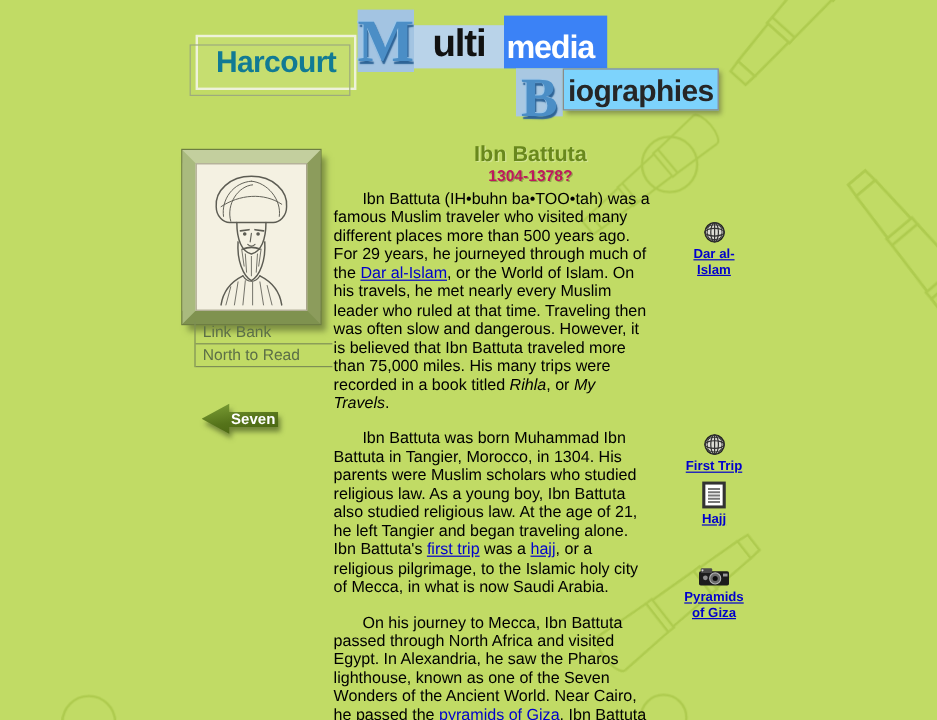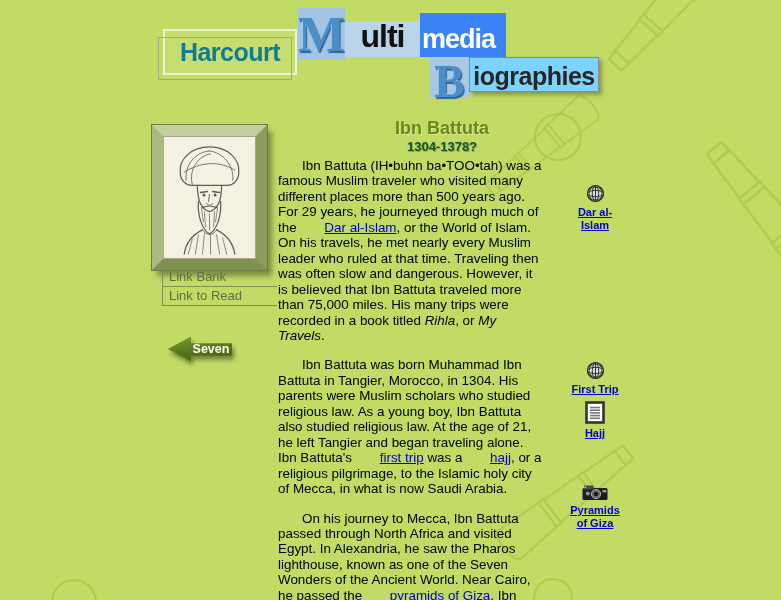--- a/index.html
+++ b/index.html
@@ -81,34 +81,34 @@
   }
   .back-label{color:#fff;font-size:12.5px;font-weight:bold;}
 
   
   .article-head{left:278px;top:117px;width:328px;text-align:center;}
   .article-title{
     color:#69881d;font-size:18px;font-weight:bold;line-height:23px;
     text-shadow:1px 1px 0 rgba(255,255,255,.3);
   }
   .article-subtitle{
-    color:#14532d;font-size:13px;font-weight:bold;line-height:14px;
+    color:#be185d;font-size:13px;font-weight:bold;line-height:14px;
     text-shadow:1px 1px 0 rgba(96,116,44,.5);
   }
   .paras{left:278px;top:158px;width:265px;}
   .paras p{
     margin:0 0 14px 0;text-indent:24px;
     color:#000;font-size:13.4px;line-height:15.45px;
   }
   .paras .it{font-style:italic;}
-  a.blue-link{color:#0000cc;text-decoration:underline;cursor:pointer;margin-left:24px;}
+  a.blue-link{color:#0000cc;text-decoration:underline;cursor:pointer;}
 
   
   .media-item{position:absolute;left:549px;width:60px;text-align:center;z-index:1;cursor:pointer;margin-left:16px;}
-  .mi-1{top:184px;} .mi-2{top:361px;} .mi-3{top:401px;} .mi-4{top:484px;}
+  .mi-1{top:184px;} .mi-2{top:361px;} .mi-3{top:401px;} .mi-4{top:472px;}
   .mi-icon{display:block;height:auto;line-height:0;}
   .mi-icon svg{display:inline-block;}
   .mi-label{margin-top:3px;font-size:11px;font-weight:bold;line-height:13px;color:#0000cc;}
   .mi-label div{text-decoration:underline;}
 </style>
 </head>
 <body>
 
 <svg class="deco" viewBox="0 0 781 600">
   <defs>
@@ -173,21 +173,21 @@
         <path d="M20,112 C22,98 32,91 38,88 M70,112 C68,98 58,91 52,88"></path>
         <path d="M38,88 C42,94 48,94 52,88" stroke-width="0.9"></path>
         <path d="M28,97 L24,112 M34,93 L31,112 M40,92 L38,112 M46,93 L46,112 M52,93 L55,112 M58,96 L62,112" stroke-width="0.7"></path>
       </g>
     </svg>
   </div>
 </div>
 
 <div class="layer rail-links">
   <div class="rail-row">Link Bank</div>
-  <div class="rail-row">Link to Read</div>
+  <div class="rail-row">North to Read</div>
 </div>
 
 <div class="layer back-btn">
   <div class="back-shape">
     <span class="back-label">Seven</span>
   </div>
 </div>
 
 <div class="layer article-head">
   <div class="article-title">Ibn Battuta</div>

